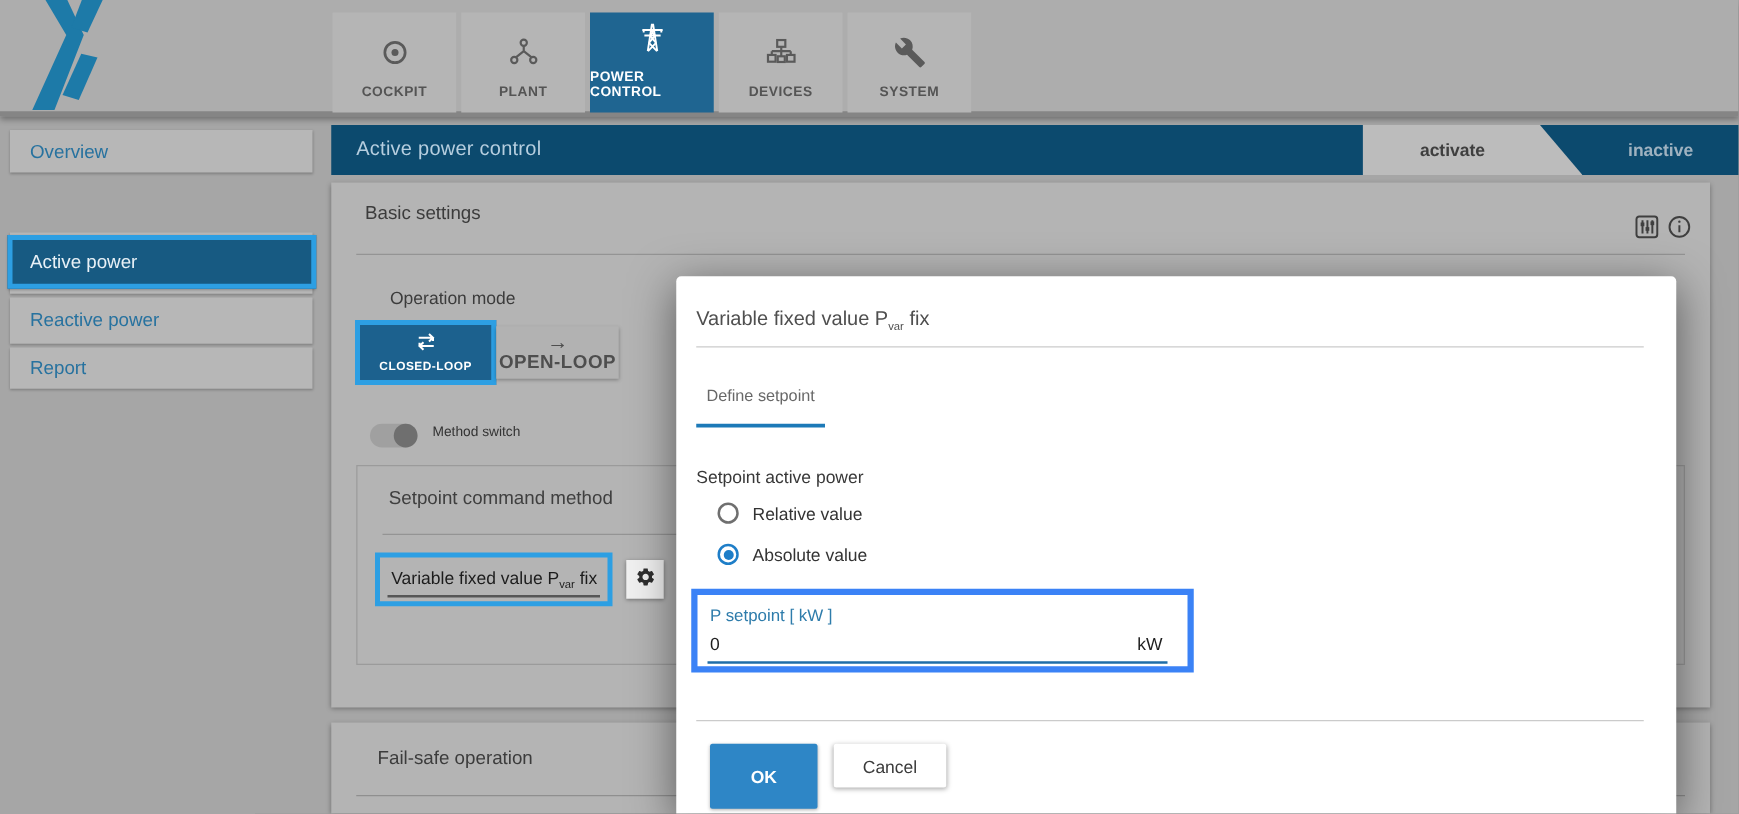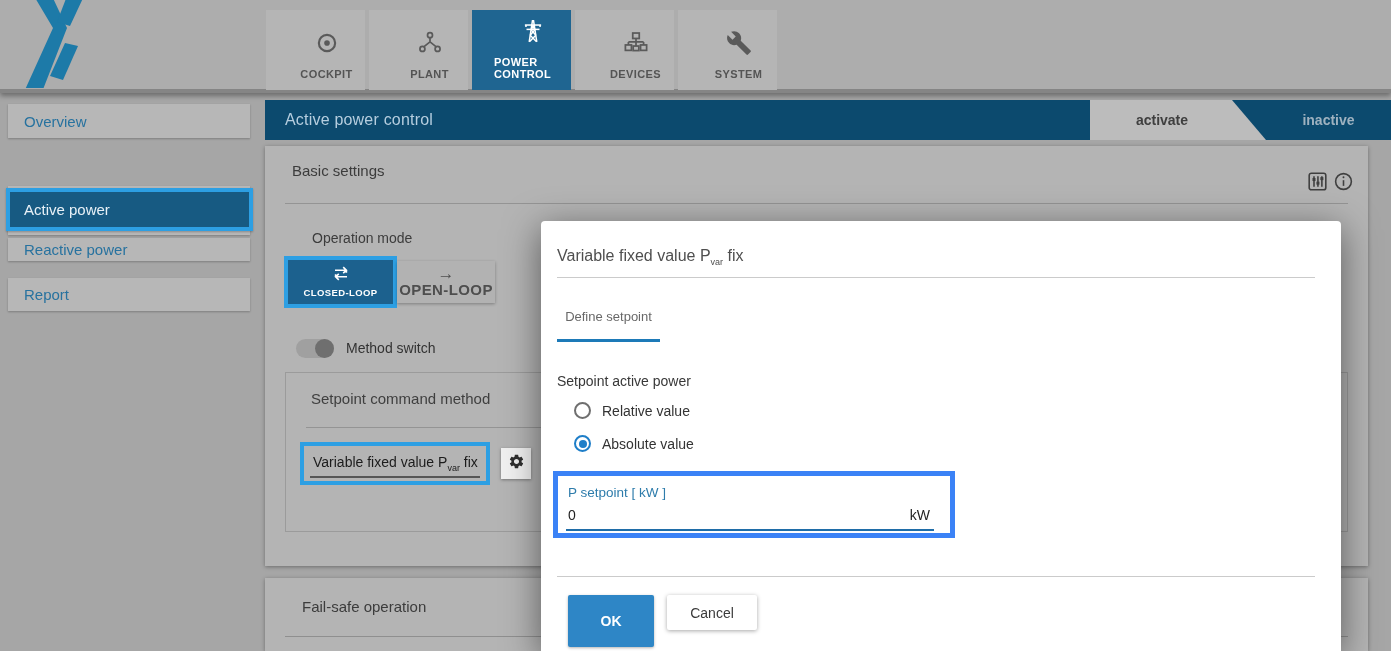--- a/index.html
+++ b/index.html
@@ -7,21 +7,21 @@
   #screen { position:relative; width:1391px; height:651px; overflow:hidden; background:#a6a6a6; }
 
   
   .topbar { position:absolute; left:0; top:0; width:1391px; height:93px;
             background:#adadad; border-bottom:4px solid #858585;
             box-shadow:0 3px 5px rgba(0,0,0,.35); }
   .logo { position:absolute; left:14px; top:0; }
   .tabs { position:absolute; left:266px; top:10px; display:flex; gap:4px; }
   .tab { width:99px; height:80px; background:#b5b5b5; display:flex; flex-direction:column;
          align-items:center; justify-content:flex-end; padding-bottom:10px; cursor:pointer;
-         color:#555;padding-left:22px; }
+         color:#555; }
   .tab .ticon { margin-bottom:8px; color:#5a5a5a; }
   .tab .tlabel { font-size:11px; font-weight:bold; letter-spacing:.4px; color:#545454; }
   .tab.active { background:#1f6591; }
   .tab.active .ticon { color:#fff; }
   .tab.active .tlabel { color:#fff; }
 
   
   .sideitem { position:absolute; left:8px; width:242px; background:#b7b7b7;
               display:flex; align-items:center; padding-left:16px;
               color:#27729f; font-size:15px; cursor:pointer;
@@ -60,21 +60,21 @@
   .loop-open { position:absolute; left:132px; top:115px; width:98px; height:42px; background:#b2b2b2;
                box-shadow:0 1px 3px rgba(0,0,0,.3); cursor:pointer;
                display:flex; flex-direction:column; align-items:center; justify-content:center; }
   .loop-open .blabel { color:#4e4e4e; font-size:15px; font-weight:bold; letter-spacing:.4px; }
   .loop-open .arr { color:#4e4e4e; font-size:17px; line-height:14px; font-weight:bold; }
 
   .toggle { position:absolute; left:31px; top:193px; width:38px; height:19px; background:#a0a0a0;
             border-radius:10px; cursor:pointer; }
   .toggle .knob { position:absolute; right:0; top:0; width:19px; height:19px; border-radius:50%;
                   background:#6f6f6f; }
-  .toggle-label { position:absolute; left:81px; top:194px; font-size:14px; color:#333; }
+  .toggle-label { position:absolute; left:81px; top:194px; font-size:11px; color:#333; }
 
   .panel { position:absolute; left:20px; top:226px; width:1063px; height:160px;
            border:1px solid #9b9b9b; }
   .panel-title { position:absolute; left:25px; top:17px; font-size:15px; color:#3f3f3f; }
   .select-hl { position:absolute; left:14px; top:69px; width:190px; height:43px;
                border:4px solid #2d9fe3; cursor:pointer; }
   .select-hl .stext { position:absolute; left:9px; top:8px; font-size:14px; color:#1c1c1c; }
   .select-hl .uline { position:absolute; left:6px; right:6px; bottom:3px; height:2px; background:#565656; }
   sub { font-size:9px; }
   .gear-btn { position:absolute; left:215px; top:75px; width:30px; height:31px; background:#f0f0f0;
@@ -190,21 +190,21 @@
 
   <div class="sideitem" style="top:104px;height:34px;">
     <span>Overview</span>
   </div>
   <div class="sideitem" style="top:146px;height:49px;margin-top:40px;">
     <span>Operating data</span>
   </div>
   <div class="sideitem hl" style="top:188px;height:43px;">
     <span>Active power</span>
   </div>
-  <div class="sideitem" style="top:238px;height:23px;">
+  <div class="sideitem" style="top:238px;height:37px;">
     <span>Reactive power</span>
   </div>
   <div class="sideitem" style="top:278px;height:33px;">
     <span>Report</span>
   </div>
 
   <div class="hdr">
     <div class="hdr-title">Active power control</div>
     <div class="activate-btn">activate</div>
     <div class="inactive-btn">inactive</div>

